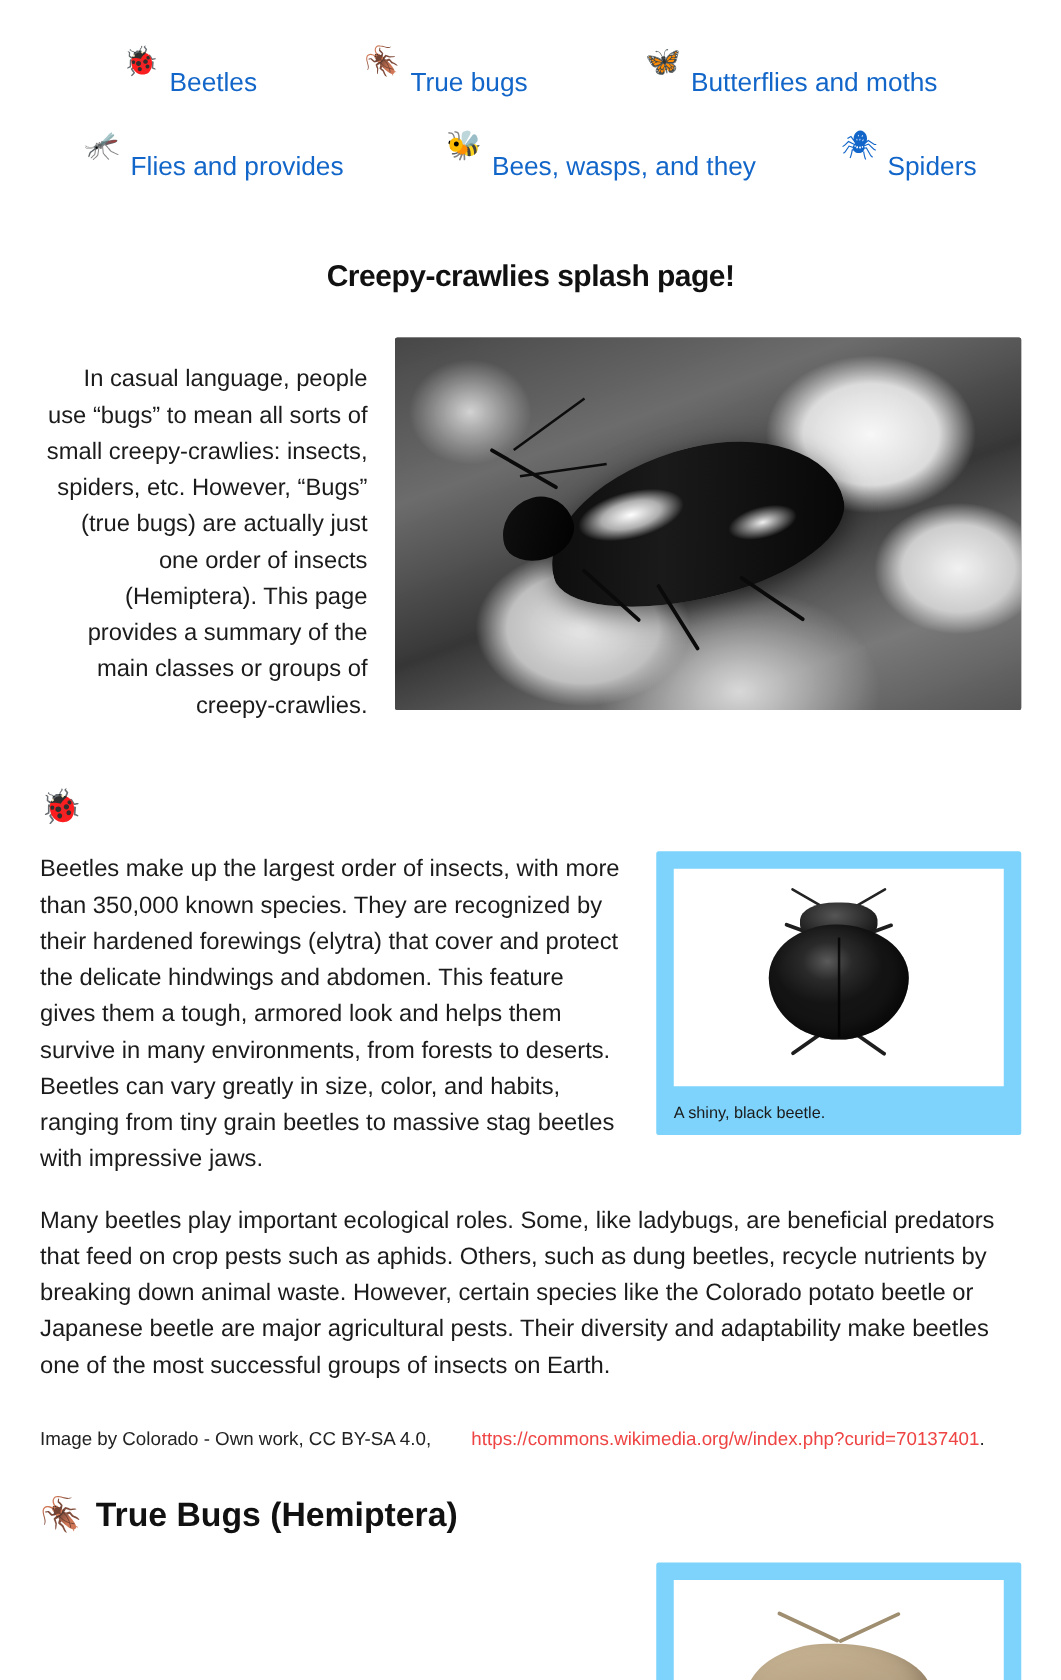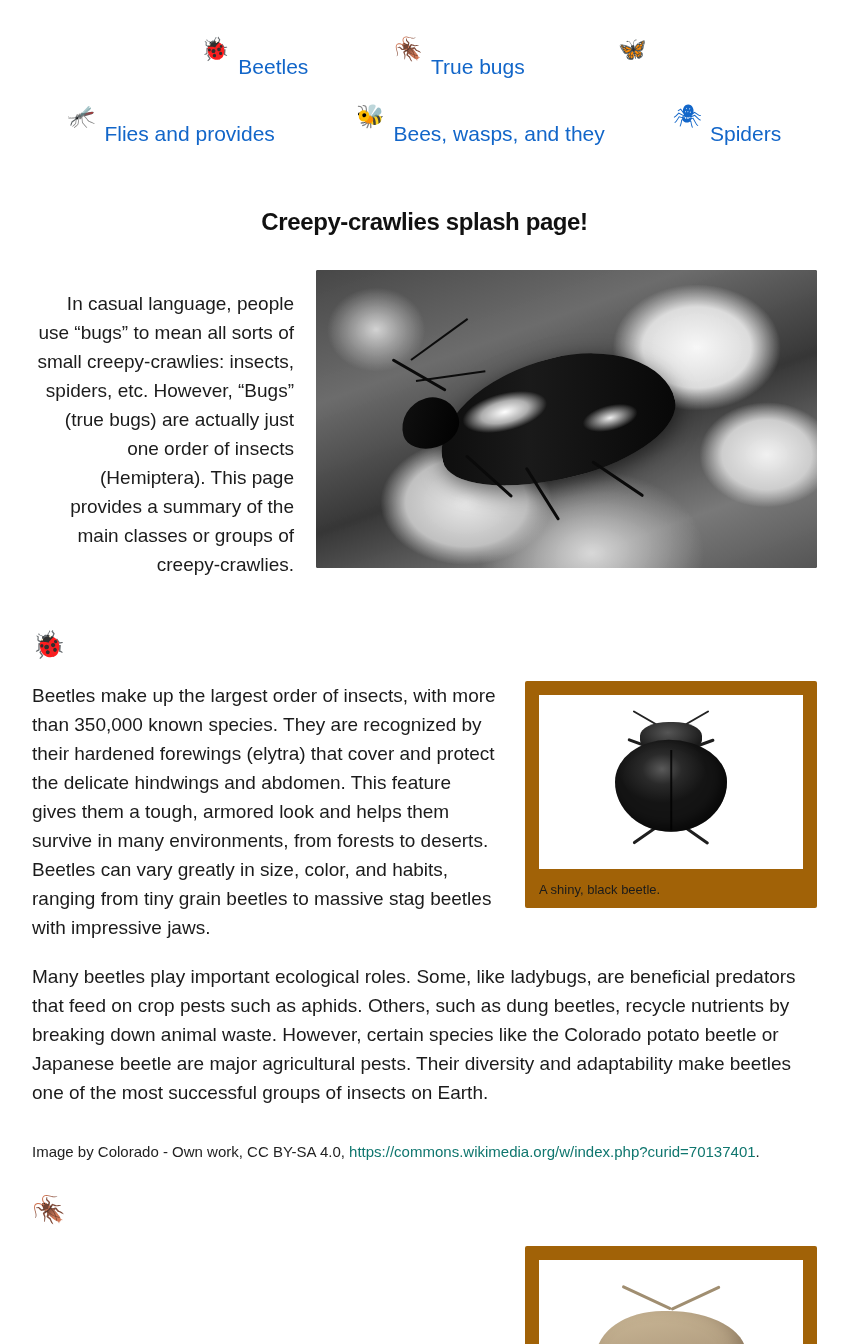--- a/index.html
+++ b/index.html
@@ -160,21 +160,21 @@
   h2.section-title .sec-emoji { font-size: 27px; line-height: 1; }
 
   .section-body {
     font-size: 19px;
     line-height: 29px;
   }
   .float-figure {
     float: right;
     width: 292px;
     margin: 0 0 10px 28px;
-    background: #a16207;
+    background: #7dd3fc;
     border-radius: 2px;
     padding: 14px 14px 10px 14px;
     box-sizing: border-box;
   }
   .float-figure .fig-photo {
     width: 100%;
     height: 174px;
     background: #ffffff;
     position: relative;
     overflow: hidden;
@@ -191,22 +191,23 @@
     line-height: 29px;
     color: #1b1b1b;
   }
   .credit {
     font-size: 15px;
     line-height: 22px;
     color: #222;
     margin: 14px 0 4px 0;
   }
   .credit a {
-    color: #0f766e;
+    color: #ef4444;
     text-decoration: none;
+    margin-left: 28px;
   }
   .clearfix::after {
     content: "";
     display: block;
     clear: both;
   }
 
   
   .gb-body {
     position: absolute;
@@ -309,20 +310,21 @@
       <a class="nav-link" href="#">
         <span class="nav-emoji">🐞</span>
         <span class="nav-label">Beetles</span>
       </a>
       <a class="nav-link" href="#">
         <span class="nav-emoji">🪳</span>
         <span class="nav-label">True bugs</span>
       </a>
       <a class="nav-link" href="#">
         <span class="nav-emoji">🦋</span>
+        <span class="nav-label">Butterflies and moths</span>
       </a>
     </div>
     <div class="nav-row nav-row-2">
       <a class="nav-link" href="#">
         <span class="nav-emoji">🦟</span>
         <span class="nav-label">Flies and provides</span>
       </a>
       <a class="nav-link" href="#">
         <span class="nav-emoji">🐝</span>
         <span class="nav-label">Bees, wasps, and they</span>
@@ -377,20 +379,21 @@
     <p class="para">Beetles make up the largest order of insects, with more than 350,000 known species. They are recognized by their hardened forewings (elytra) that cover and protect the delicate hindwings and abdomen. This feature gives them a tough, armored look and helps them survive in many environments, from forests to deserts. Beetles can vary greatly in size, color, and habits, ranging from tiny grain beetles to massive stag beetles with impressive jaws.</p>
     <p class="para">Many beetles play important ecological roles. Some, like ladybugs, are beneficial predators that feed on crop pests such as aphids. Others, such as dung beetles, recycle nutrients by breaking down animal waste. However, certain species like the Colorado potato beetle or Japanese beetle are major agricultural pests. Their diversity and adaptability make beetles one of the most successful groups of insects on Earth.</p>
   </div>
 
   <p class="credit">
     <span>Image by Colorado - Own work, CC BY-SA 4.0, </span><a href="#">https://commons.wikimedia.org/w/index.php?curid=70137401</a><span>.</span>
   </p>
 
   <h2 class="section-title">
     <span class="sec-emoji">🪳</span>
+    <span>True Bugs (Hemiptera)</span>
   </h2>
 
   <div class="section-body clearfix">
     <figure class="float-figure">
       <div class="fig-photo">
         <div class="sb-leg" style="left:50%; top:28%; transform:rotate(-155deg);"></div>
         <div class="sb-leg" style="left:50%; top:28%; transform:rotate(-25deg);"></div>
         <div class="sb-leg" style="left:50%; top:50%; transform:rotate(168deg);"></div>
         <div class="sb-leg" style="left:50%; top:50%; transform:rotate(12deg);"></div>
         <div class="sb-body"></div>

